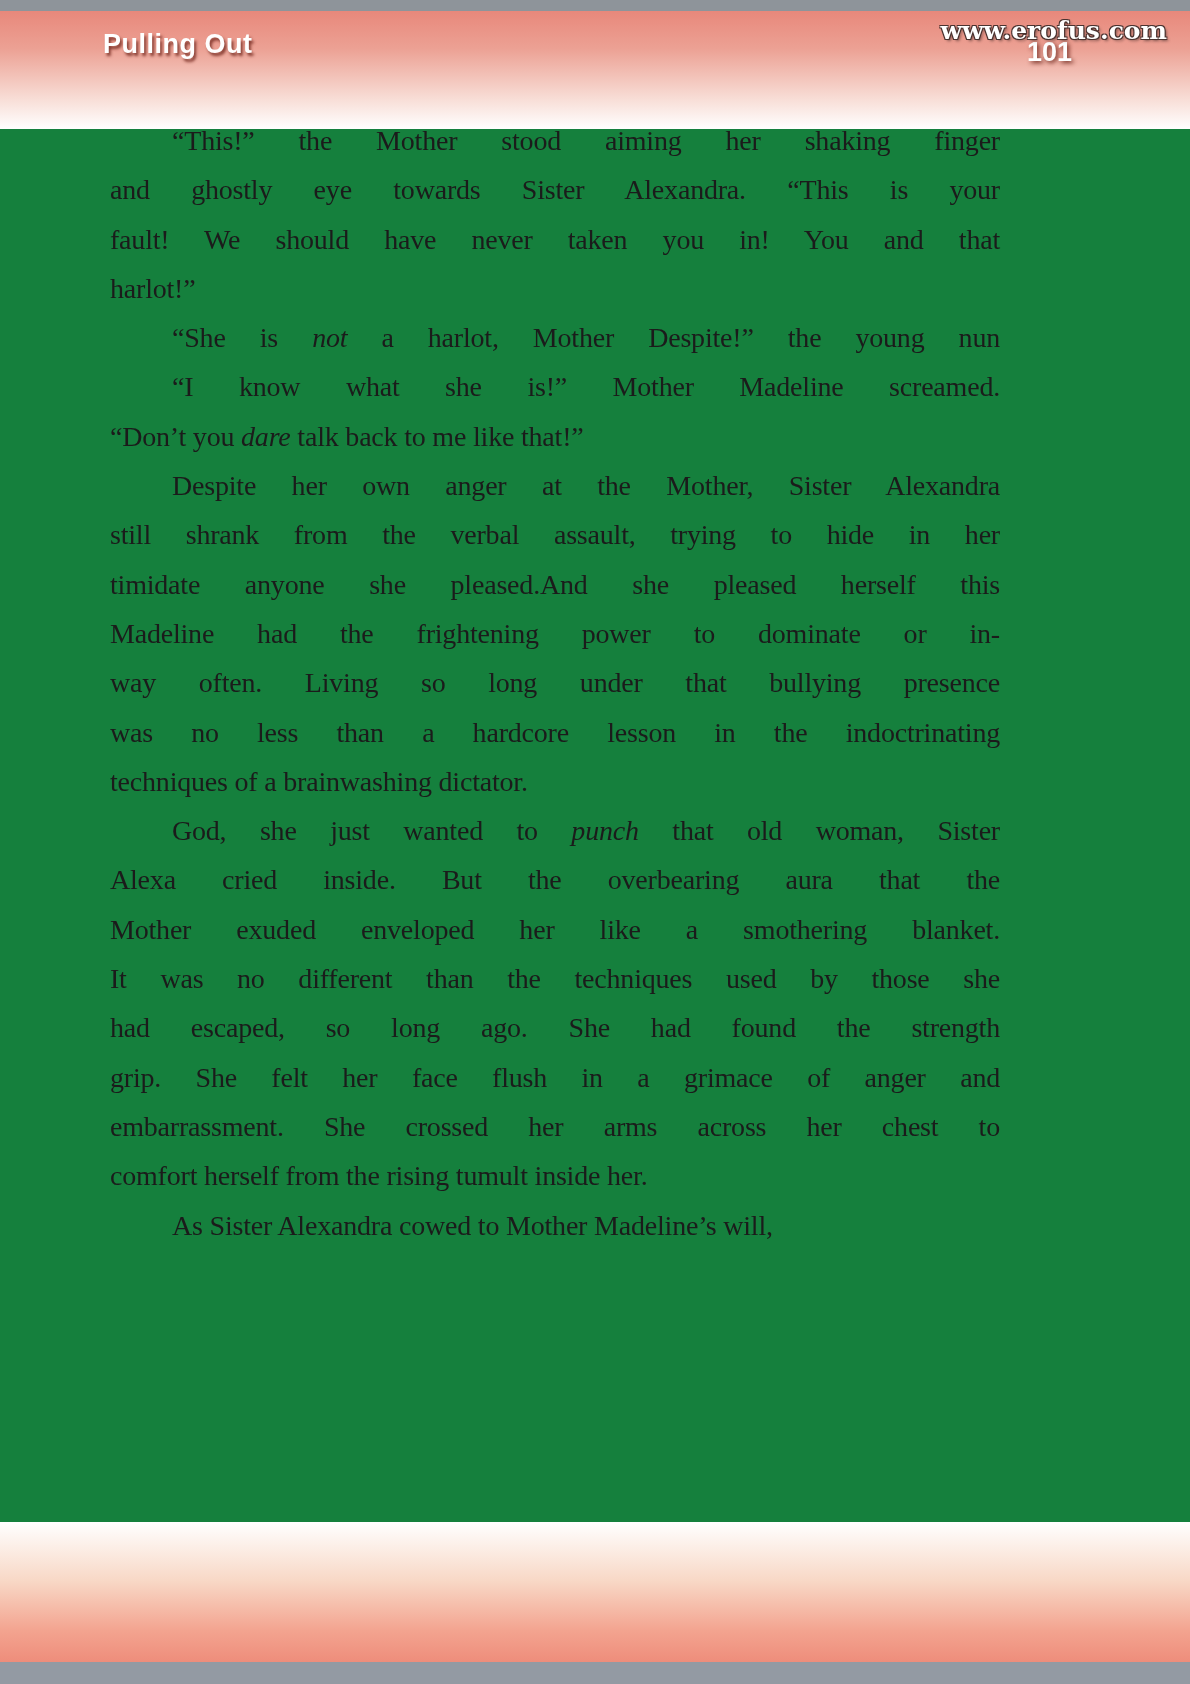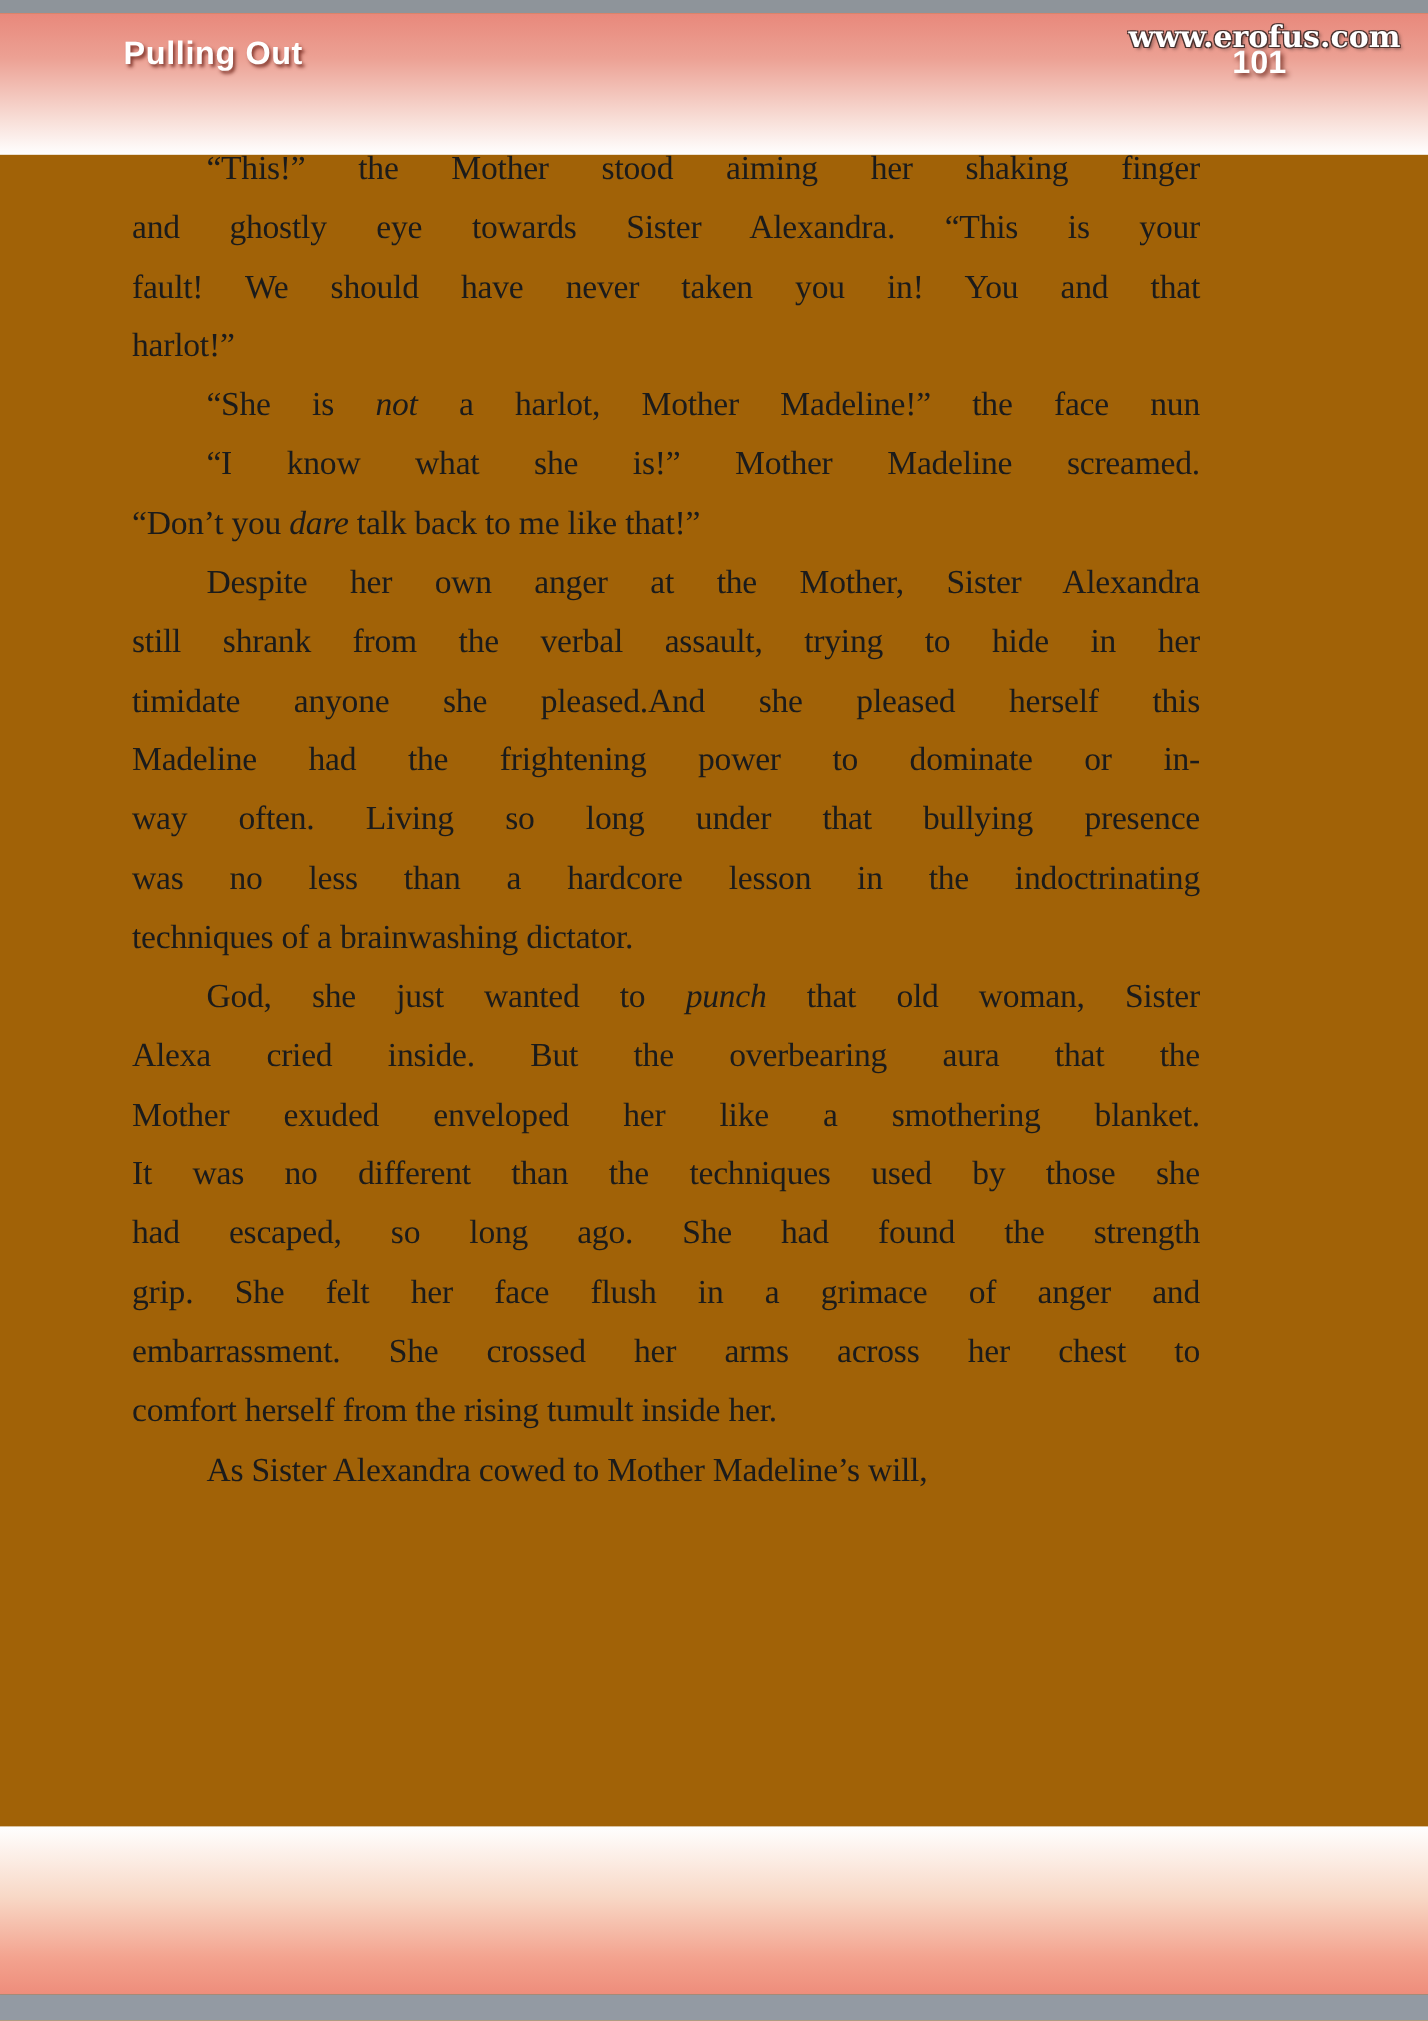--- a/index.html
+++ b/index.html
@@ -4,21 +4,21 @@
 <style>
   html, body {
     margin: 0;
     padding: 0;
     background: #ffffff;
   }
   .page {
     position: relative;
     width: 1190px;
     height: 1684px;
-    background: #a16207;
+    background: #15803d;
     overflow: hidden;
     font-family: "Liberation Serif", "DejaVu Serif", serif;
   }
   
   .top-bar {
     position: absolute;
     top: 0; left: 0;
     width: 100%;
     height: 11px;
     background: #8e949a;
@@ -126,21 +126,21 @@
 
   <div class="watermark">www.erofus.com</div>
 
   <div class="page-number">101</div>
 
   <div class="body-text">
       <div class="line ind just"><span>“This!” the Mother stood aiming her shaking finger</span></div>
       <div class="line just"><span>and ghostly eye towards Sister Alexandra. “This is your</span></div>
       <div class="line just"><span>fault! We should have never taken you in! You and that</span></div>
       <div class="line"><span>harlot!”</span></div>
-      <div class="line ind just"><span>“She is </span><em>not</em><span> a harlot, Mother Madeline!” the face nun</span></div>
+      <div class="line ind just"><span>“She is </span><em>not</em><span> a harlot, Mother Despite!” the young nun</span></div>
       <div class="line ind just"><span>“I know what she is!” Mother Madeline screamed.</span></div>
       <div class="line"><span>“Don’t you </span><em>dare</em><span> talk back to me like that!”</span></div>
       <div class="line ind just"><span>Despite her own anger at the Mother, Sister Alexandra</span></div>
       <div class="line just"><span>still shrank from the verbal assault, trying to hide in her</span></div>
       <div class="line just"><span>timidate anyone she pleased.And she pleased herself this</span></div>
       <div class="line just"><span>Madeline had the frightening power to dominate or in-</span></div>
       <div class="line just"><span>way often. Living so long under that bullying presence</span></div>
       <div class="line just"><span>was no less than a hardcore lesson in the indoctrinating</span></div>
       <div class="line"><span>techniques of a brainwashing dictator.</span></div>
       <div class="line ind just"><span>God, she just wanted to </span><em>punch</em><span> that old woman, Sister</span></div>

